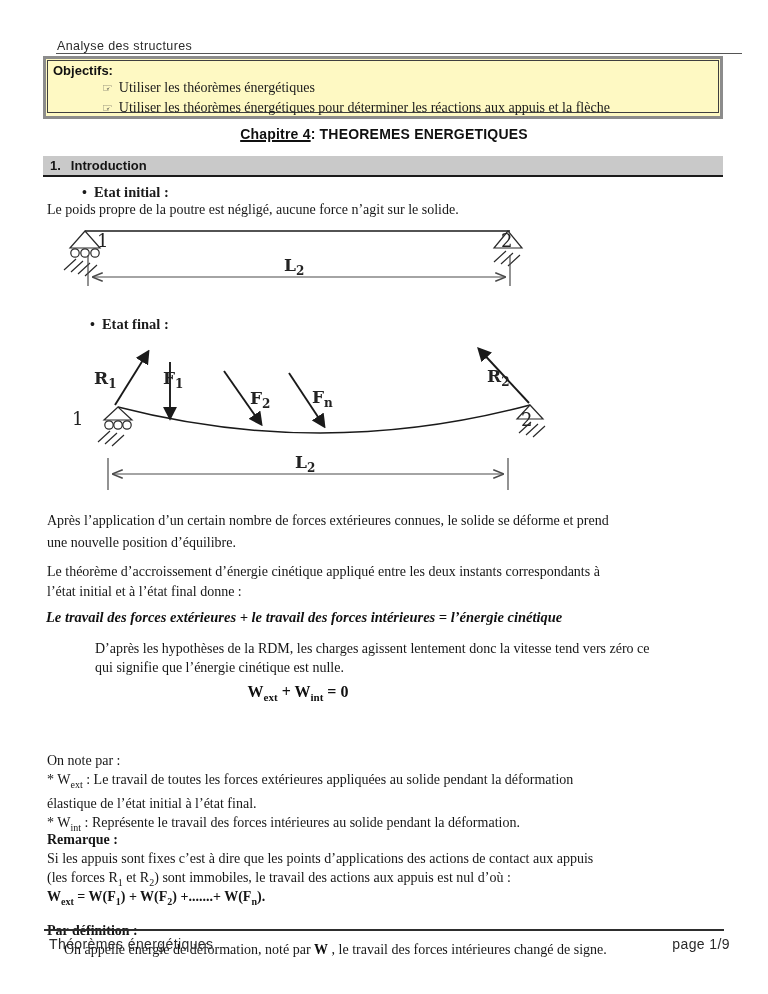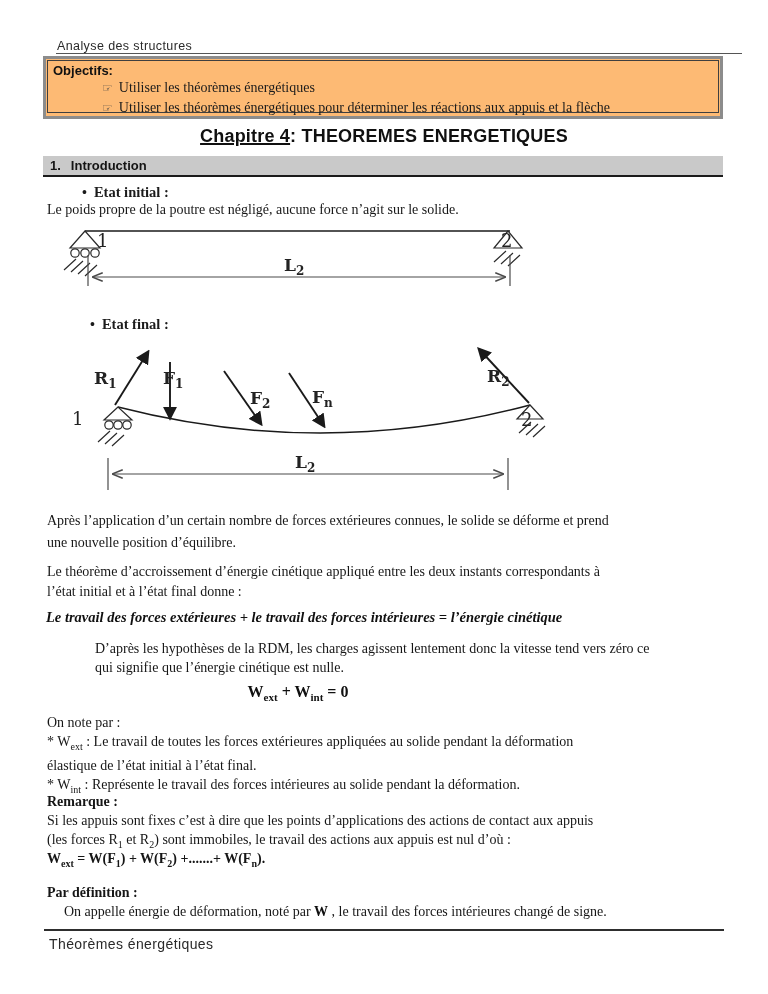--- a/index.html
+++ b/index.html
@@ -4,39 +4,39 @@
 <style>
   html,body{margin:0;padding:0;}
   body{background:#ffffff;width:768px;height:994px;position:relative;
        font-family:"Liberation Serif","DejaVu Serif",serif;color:#1b1b1b;}
   .page{position:absolute;left:0;top:0;width:768px;height:994px;background:#fff;overflow:hidden;}
   .abs{position:absolute;}
   .sans{font-family:"Liberation Sans","DejaVu Sans",sans-serif;}
   .hdr-title{font-size:12.5px;letter-spacing:.4px;color:#2a2a2a;}
   .hdr-rule{height:1px;background:#555;}
   
-  .obj-outer{border:3px solid #8c8c8c;background:#fdba74;box-sizing:border-box;}
+  .obj-outer{border:3px solid #8c8c8c;background:#fef9c3;box-sizing:border-box;}
   .obj-inner{border:1px solid #3f3f3f;margin:1px;height:calc(100% - 4px);box-sizing:border-box;padding:2px 4px 0 5px;}
   .obj-label{font-size:13px;font-weight:bold;color:#111;line-height:15px;}
   .obj-items{padding-left:49px;}
   .obj-item{font-size:14px;line-height:19px;white-space:nowrap;}
   .hand-icon{font-family:"DejaVu Sans",sans-serif;font-size:12px;color:#444;margin-right:6px;}
-  .chapter{font-size:18px;font-weight:bold;color:#101010;text-align:center;letter-spacing:.2px;}
+  .chapter{font-size:14px;font-weight:bold;color:#101010;text-align:center;letter-spacing:.2px;}
   .chapter u{text-decoration-thickness:2px;}
   .section-bar{background:#c9c9c9;border-bottom:2px solid #1a1a1a;height:19px;line-height:19px;
                font-size:13px;font-weight:bold;color:#141414;padding-left:7px;box-sizing:content-box;}
   .section-bar .num{margin-right:10px;}
   .bullet-head{font-size:14.5px;font-weight:bold;}
   .bullet-dot{margin-right:7px;font-size:14px;}
   .body-par{font-size:14px;white-space:pre-line;width:714px;color:#161616;}
   .bold-line{font-size:14.5px;font-weight:bold;white-space:nowrap;color:#101010;}
   .equation{font-size:16px;font-weight:bold;text-align:center;color:#101010;}
   sub{font-size:10px;}
   .bold-line sub,.equation sub{font-size:11px;}
-  .notes{font-size:14px;line-height:19px;width:714px;color:#161616;}
+  .notes{font-size:14px;line-height:19px;width:714px;color:#161616;margin-top:38px;}
   .notes b{color:#0f0f0f;}
   .ftr-rule{height:2px;background:#2e2e2e;}
   .ftr-text{font-size:14px;letter-spacing:.4px;color:#2a2a2a;}
   svg text{font-family:"DejaVu Serif","Liberation Serif",serif;fill:#222;}
   .flabel{font-size:17px;font-weight:bold;}
   .fsub{font-size:12px;font-weight:bold;}
   .snum{font-size:18px;}
 </style>
 </head>
 <body>
@@ -151,14 +151,15 @@
 
   <div class="abs notes" style="left:47px;top:792px;font-weight:bold;">Remarque :</div>
   <div class="abs notes" style="left:47px;top:811px;">Si les appuis sont fixes c’est à dire que les points d’applications des actions de contact aux appuis<br>(les forces R<sub>1</sub> et R<sub>2</sub>) sont immobiles, le travail des actions aux appuis est nul d’où :</div>
   <div class="abs notes" style="left:47px;top:849px;font-weight:bold;">W<sub>ext</sub> = W(F<sub>1</sub>) + W(F<sub>2</sub>) +.......+ W(F<sub>n</sub>).</div>
 
   <div class="abs notes" style="left:47px;top:883px;font-weight:bold;">Par définition :</div>
   <div class="abs notes" style="left:64px;top:902px;">On appelle énergie de déformation, noté par <b>W</b> , le travail des forces intérieures changé de signe.</div>
 
   <div class="abs ftr-rule" style="left:44px;top:929px;width:680px;"></div>
   <div class="abs sans ftr-text" style="left:49px;top:936px;">Théorèmes énergétiques</div>
+  <div class="abs sans ftr-text" style="left:44px;top:936px;width:686px;text-align:right;">page 1/9</div>
 
 </div>
 
 </body></html>

